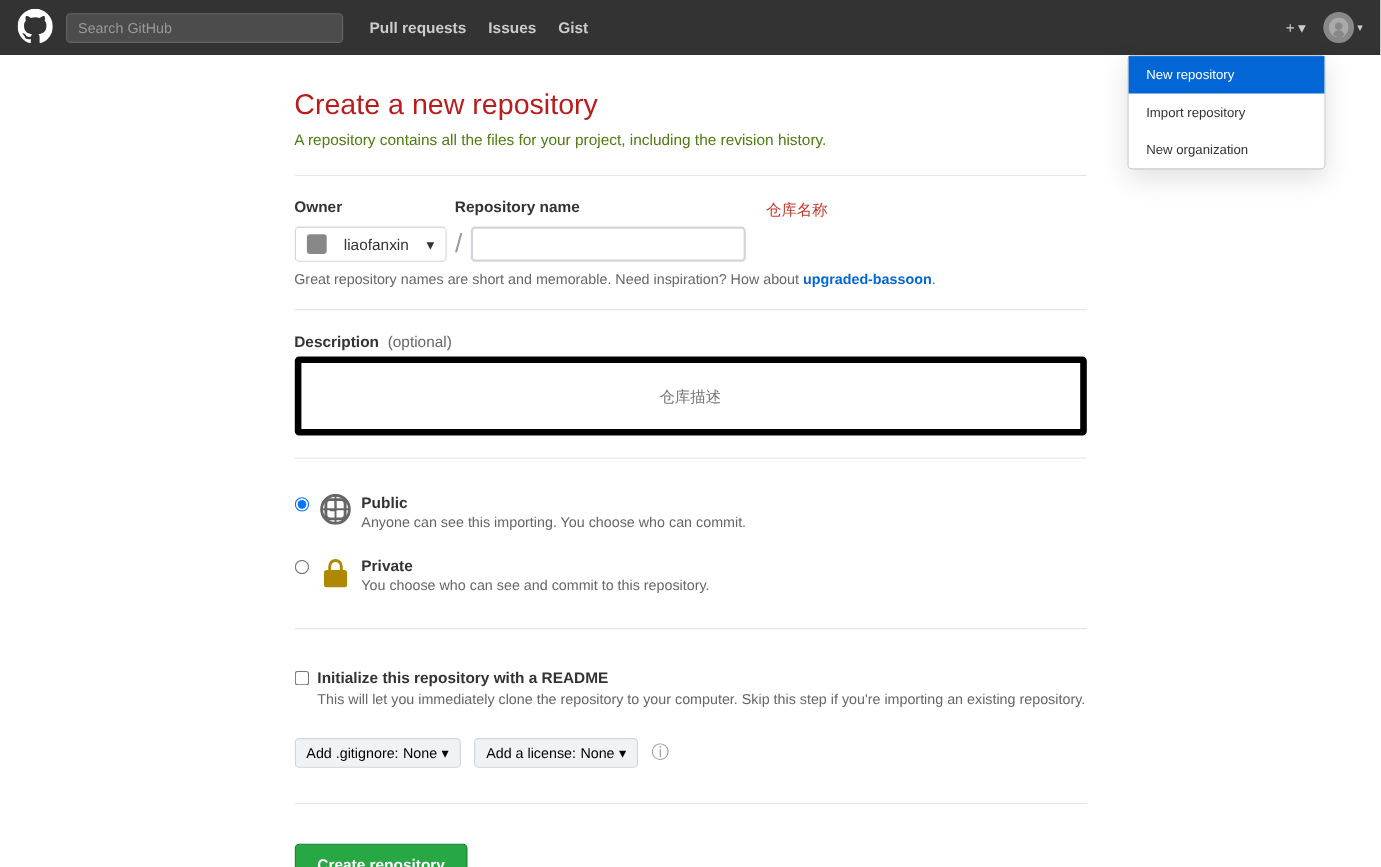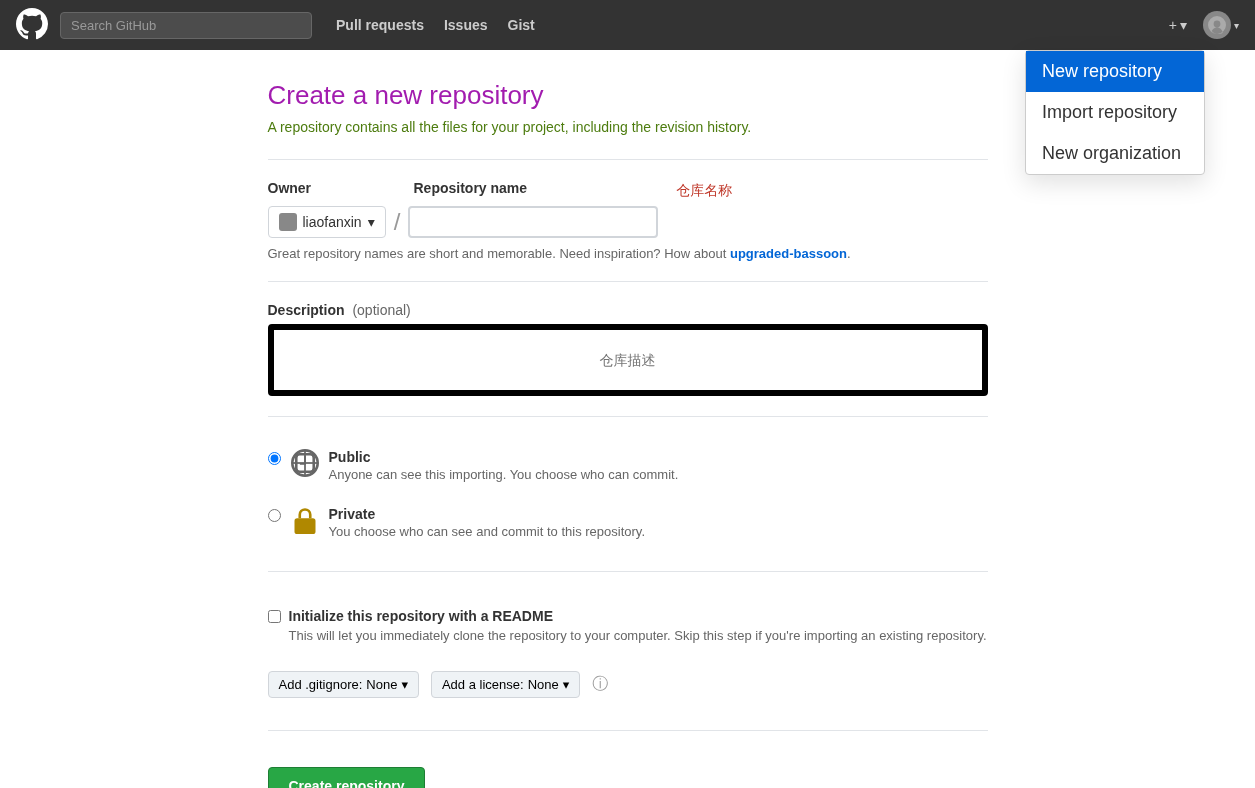--- a/index.html
+++ b/index.html
@@ -72,40 +72,40 @@
       border-radius: 4px;
       box-shadow: 0 8px 24px rgba(0,0,0,0.12);
       min-width: 180px;
       z-index: 100;
     }
     .dropdown-item {
       display: block;
       padding: 10px 16px;
       color: #333;
       text-decoration: none;
-      font-size: 18px;
+      font-size: 12px;
       cursor: pointer;
       white-space: nowrap;
     }
     .dropdown-item.active {
       background: #0366d6;
       color: #fff;
     }
 
     
     .main-content {
       max-width: 760px;
       margin: 30px auto;
       padding: 0 20px;
     }
 
     .page-title {
       font-size: 26px;
       font-weight: 300;
-      color: #a21caf;
+      color: #b91c1c;
       margin-bottom: 8px;
     }
     .page-subtitle {
       color: #4d7c0f;
       font-size: 14px;
       margin-bottom: 24px;
     }
 
     .divider { border: none; border-top: 1px solid #e1e4e8; margin: 20px 0; }
 
@@ -120,21 +120,21 @@
       margin-bottom: 8px;
     }
     .owner-select {
       display: flex;
       align-items: center;
       border: 1px solid #d1d5da;
       border-radius: 4px;
       padding: 6px 10px;
       background: #fff;
       cursor: pointer;
-      gap: 6px;
+      gap: 16px;
       font-size: 14px;
       color: #333;
     }
     .owner-avatar {
       width: 18px;
       height: 18px;
       border-radius: 3px;
       background: #888;
     }
     .slash { font-size: 24px; color: #999; }

